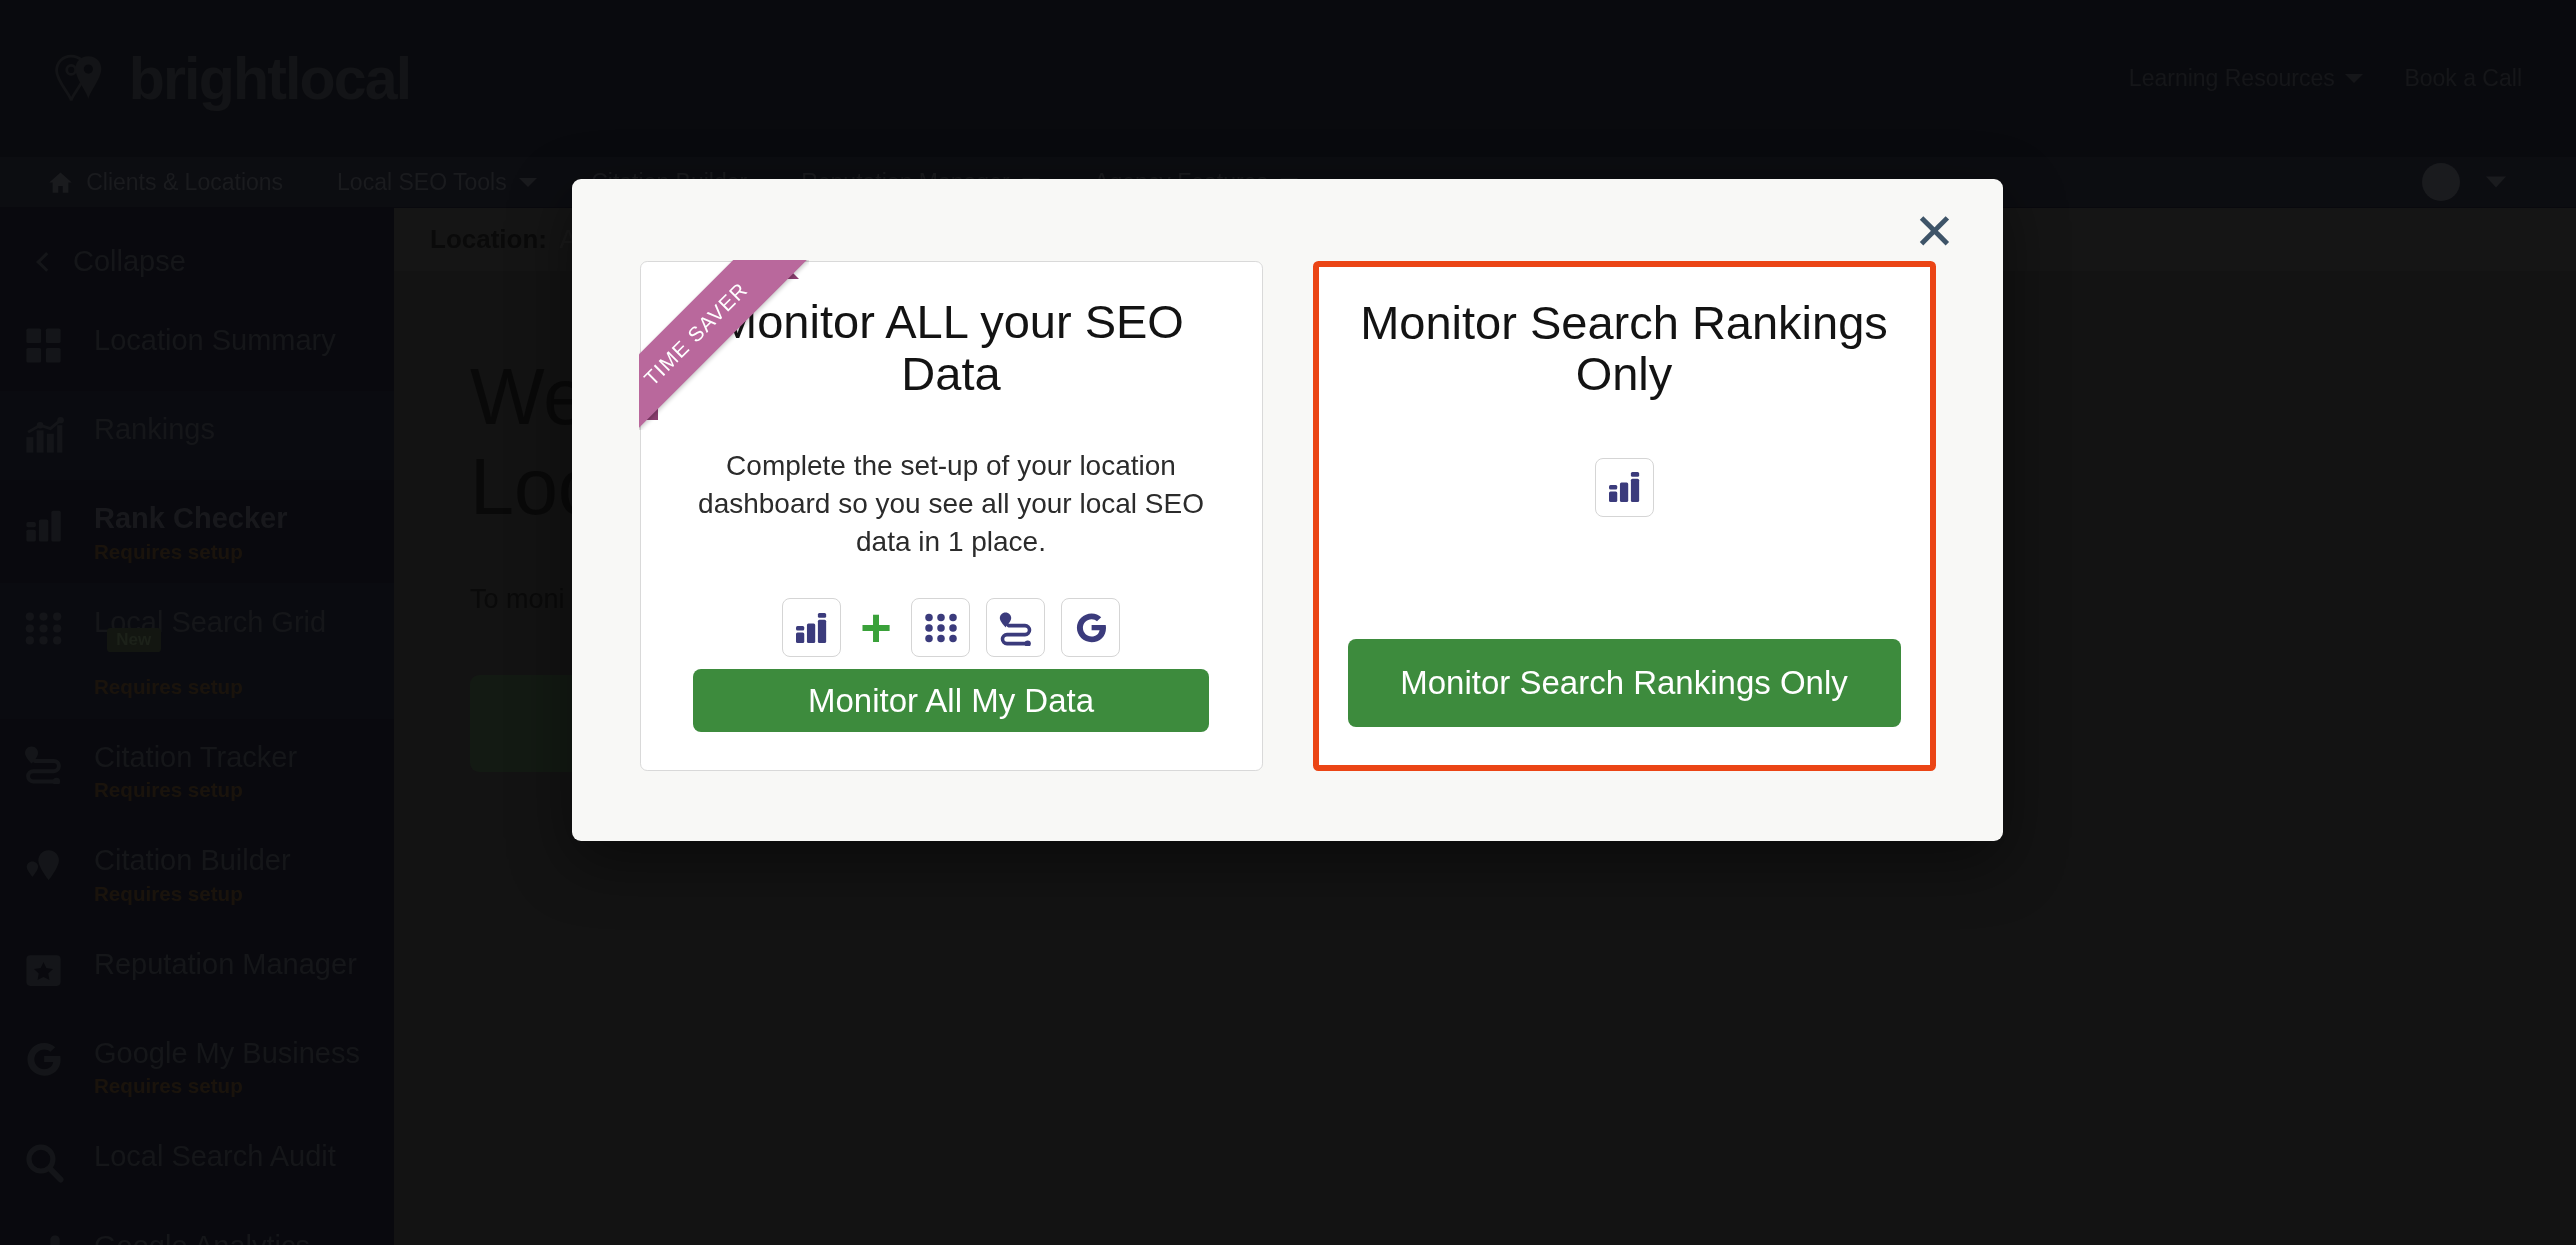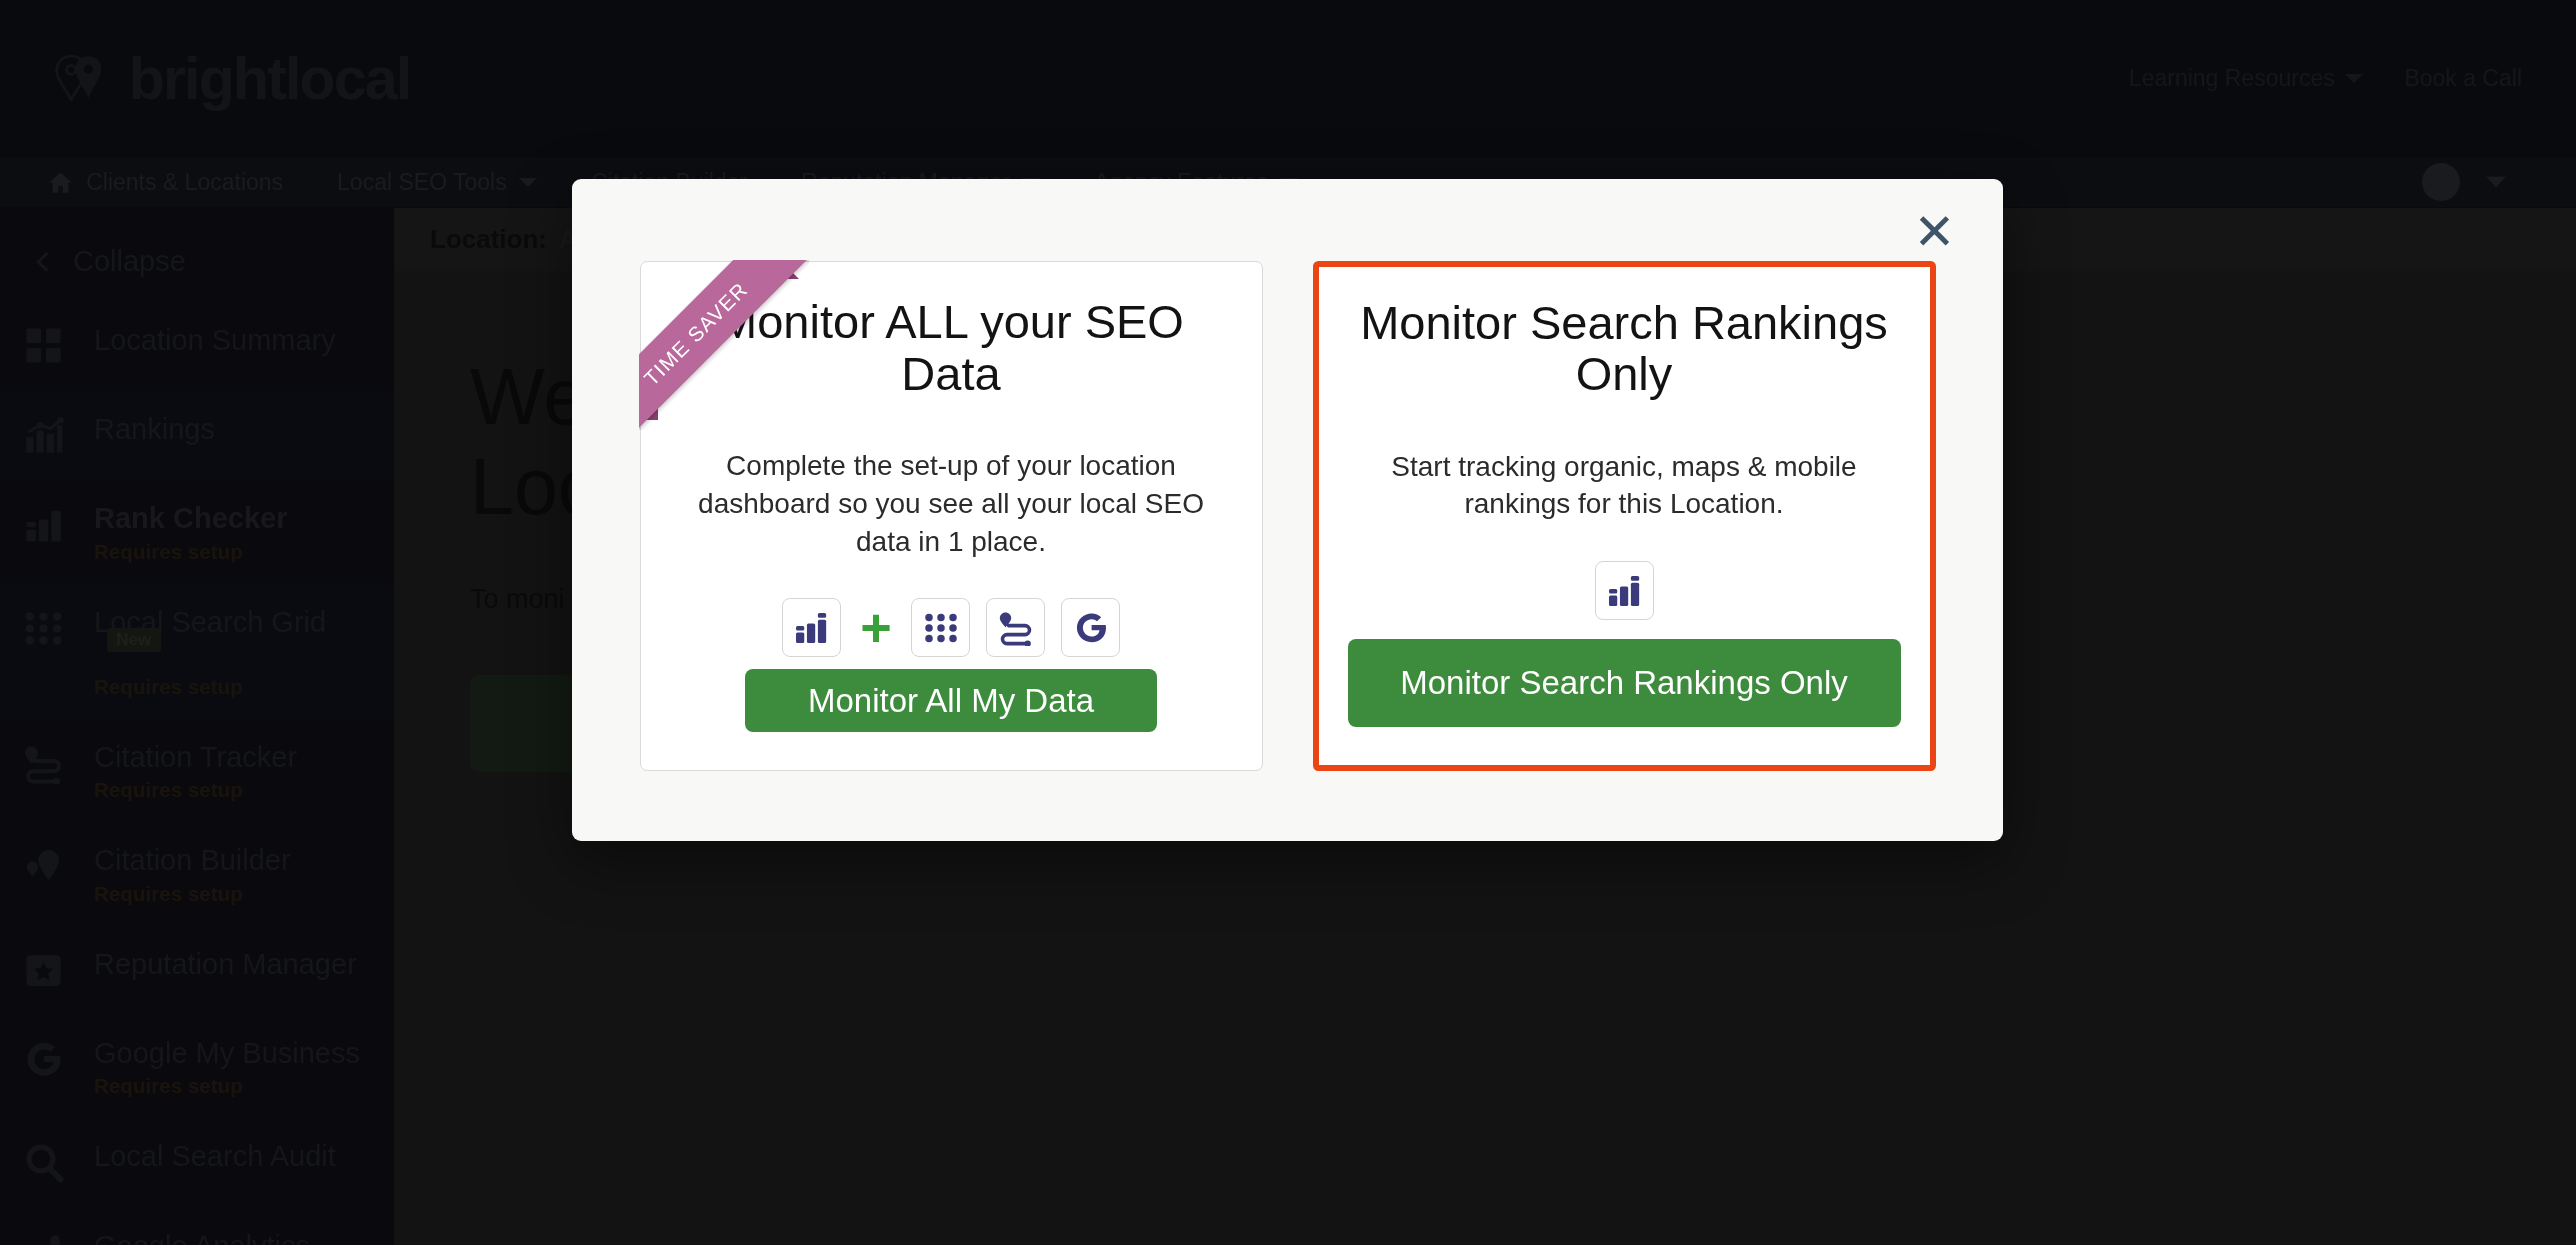--- a/index.html
+++ b/index.html
@@ -216,21 +216,21 @@
     font-size: 40px; color: #3b3b7c; font-weight: 400; text-align: center;
   }
   .cta {
     margin-top: auto; margin-bottom: 38px;
     height: 88px; border-radius: 8px;
     background: #3d8b3d; color: #fff;
     font-size: 33px; font-family: "Liberation Sans", sans-serif;
     border: none; cursor: pointer;
     display: flex; align-items: center; justify-content: center;
   }
-  .cta.wide-a { width: 412px; margin-top: 12px; }
+  .cta.wide-a { width: 516px; margin-top: 12px; }
   .cta.wide-b { width: 553px; }
 </style>
 </head>
 <body>
 
 <div class="page-root">
 
   <div class="topbar">
     <div class="brand">
       <svg class="brand-mark" viewBox="0 0 64 64">
@@ -499,21 +499,20 @@
               <path d="M22 12 C22 17.5 18 21.5 12.4 21.5 C7 21.5 2.6 17.2 2.6 11.9 C2.6 6.6 7 2.3 12.4 2.3 C15 2.3 17.2 3.3 18.8 4.8 L16 7.5 C15.1 6.6 13.9 6.1 12.4 6.1 C9.2 6.1 6.6 8.7 6.6 11.9 C6.6 15.1 9.2 17.7 12.4 17.7 C15.3 17.7 17.3 16 17.7 13.5 L12.4 13.5 L12.4 10 L21.8 10 C21.9 10.6 22 11.3 22 12 Z" fill="#3b3b7c"></path>
             </svg>
           </span>
         </div>
 
         <button class="cta wide-a">Monitor All My Data</button>
       </div>
 
       <div class="card highlight">
         <div class="card-title">Monitor Search Rankings Only</div>
-        <div class="card-desc">Start tracking organic, maps &amp; mobile rankings for this Location.</div>
 
         <div class="icon-row">
           <span class="icon-tile">
             <svg width="36" height="36" viewBox="0 0 24 24">
               <rect x="2" y="15" width="5.5" height="7" rx="1" fill="#3b3b7c"></rect>
               <rect x="2" y="10.6" width="5.5" height="3" rx="1" fill="#3b3b7c"></rect>
               <rect x="9.3" y="9" width="5.5" height="13" rx="1" fill="#3b3b7c"></rect>
               <rect x="16.6" y="6.5" width="5.5" height="15.5" rx="1" fill="#3b3b7c"></rect>
               <rect x="16.6" y="2" width="5.5" height="3.2" rx="1" fill="#3b3b7c"></rect>
             </svg>

